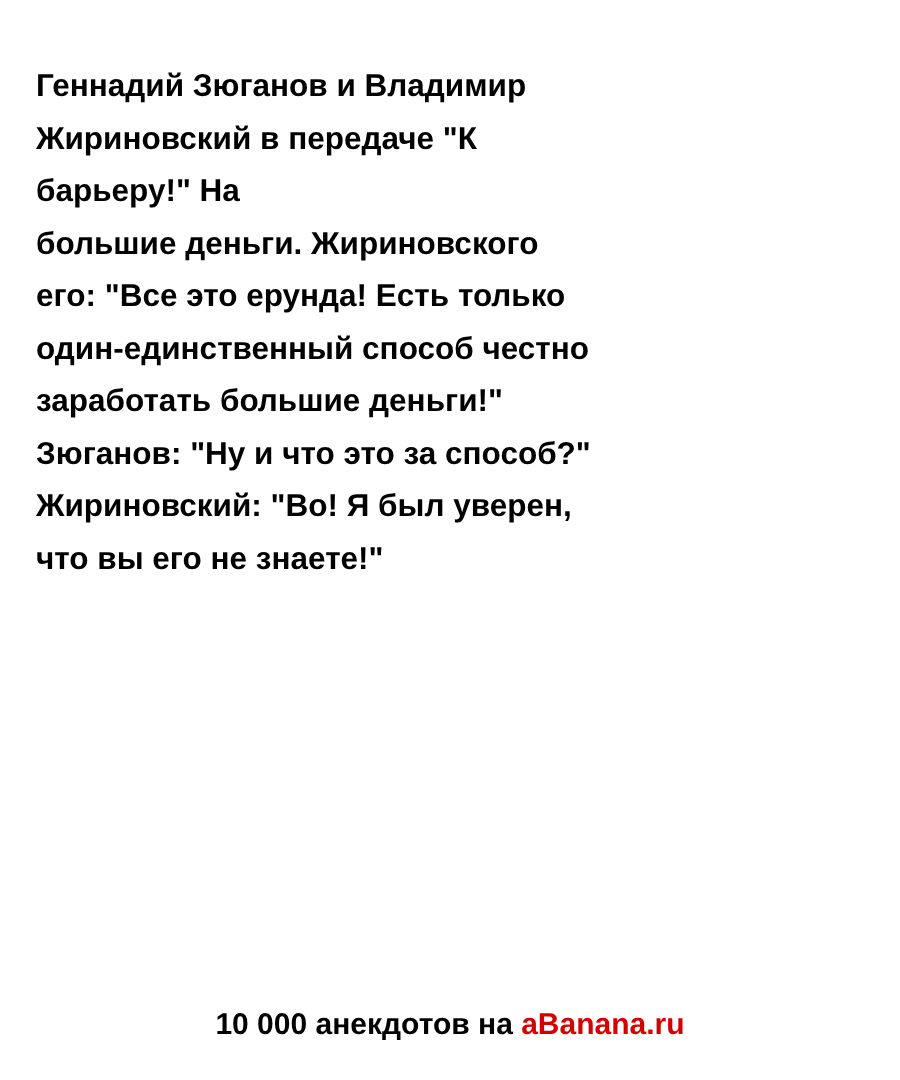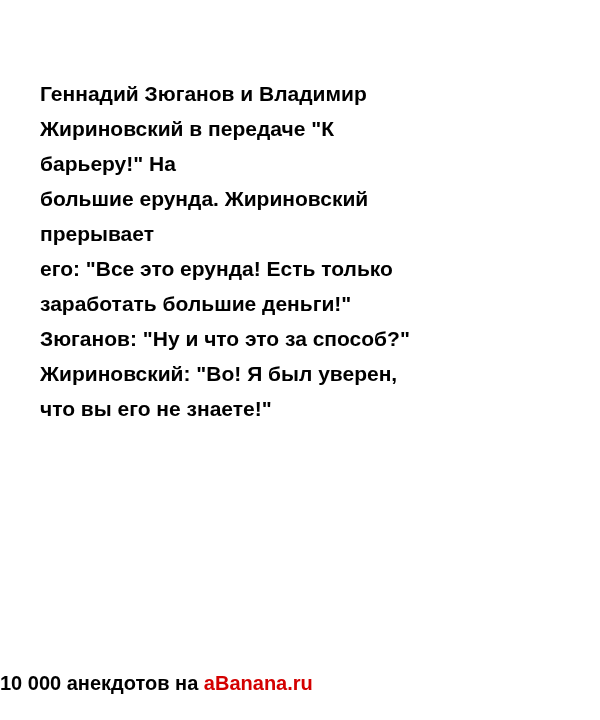--- a/index.html
+++ b/index.html
@@ -15,38 +15,37 @@
     overflow: hidden;
   }
   .page {
     position: relative;
     width: 600px;
     height: 720px;
     box-sizing: border-box;
   }
   .joke-body {
     position: absolute;
-    left: 40px;
+    left: 24px;
     top: 40px;
     width: 548px;
-    margin-top: 36px;
   }
   .joke-line {
     font-size: 21px;
     line-height: 35px;
     font-weight: bold;
     white-space: pre-wrap;
     color: #000000;
   }
   .footer {
     position: absolute;
     left: 0;
     top: 672px;
     width: 600px;
-    text-align: left;
+    text-align: center;
     font-size: 20px;
     font-weight: bold;
     color: #000000;
   }
   .footer .brand-a {
     color: #d40000;
   }
   .footer-text {
     display: inline;
   }
@@ -65,23 +64,23 @@
 </style>
 </head>
 <body>
 
 <div class="page">
 
   <div class="joke-body">
     <div class="joke-line">Геннадий Зюганов и Владимир</div>
     <div class="joke-line">Жириновский в передаче "К</div>
     <div class="joke-line">барьеру!" На</div>
-    <div class="joke-line">большие ерунда. Жириновский</div>
-    <div class="joke-line">прерывает</div>
+    <div class="joke-line">большие деньги. Жириновского</div>
     <div class="joke-line">его: "Все это ерунда! Есть только</div>
+    <div class="joke-line">один-единственный способ честно</div>
     <div class="joke-line">заработать большие деньги!"</div>
     <div class="joke-line">Зюганов: "Ну и что это за способ?"</div>
     <div class="joke-line">Жириновский: "Во! Я был уверен,</div>
     <div class="joke-line">что вы его не знаете!"</div>
   </div>
 
   <div class="footer">
     <span class="footer-text">10 000 анекдотов на </span><span class="brand"><span class="brand-a" style="color: rgb(212, 0, 0);">a</span><span class="brand-rest" style="color: rgb(212, 0, 0);">Banana.ru</span></span>
   </div>
 

